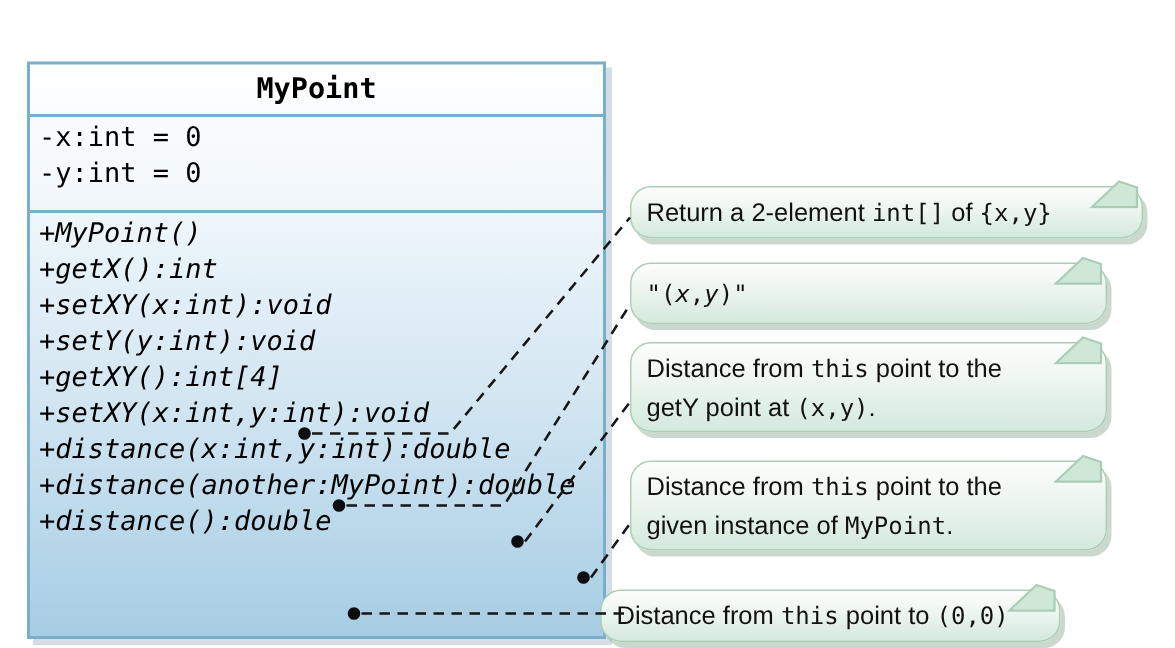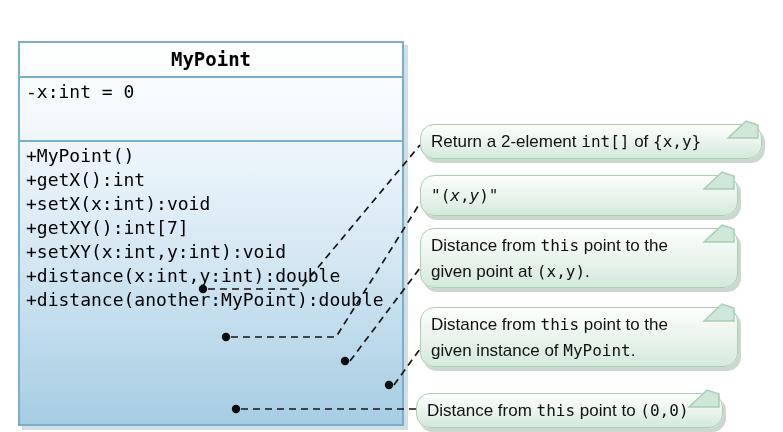--- a/index.html
+++ b/index.html
@@ -32,20 +32,21 @@
     font-family:"DejaVu Sans Mono","Liberation Mono",monospace;
     font-weight:bold;font-size:19px;color:#000;
   }
   .class-fields{
     height:64px;border-top:2px solid var(--class-border);
     padding:2px 0 0 6px;
   }
   .class-methods{
     height:293px;border-top:2px solid var(--class-border);
     padding:2px 0 0 6px;
+    font-style:italic;
   }
   .member{
     font-family:"DejaVu Sans Mono","Liberation Mono",monospace;
     font-size:18px;line-height:24px;white-space:pre;color:#000;
   }
 
   
   .note{
     position:absolute;box-sizing:border-box;
     border:1.5px solid var(--note-border);border-radius:14px;
@@ -68,58 +69,61 @@
 </style>
 </head>
 <body>
 
 <div class="stage">
 
   <div class="class-box">
     <div class="compartment class-title">MyPoint</div>
     <div class="compartment class-fields">
         <div class="member">-x:int = 0</div>
+        <div class="member">-y:int = 0</div>
       </div>
     <div class="compartment class-methods">
         <div class="member">+MyPoint()</div>
         <div class="member">+getX():int</div>
-        <div class="member">+setX(x:int):void</div>
-        <div class="member">+getXY():int[7]</div>
+        <div class="member">+setXY(x:int):void</div>
+        <div class="member">+setY(y:int):void</div>
+        <div class="member">+getXY():int[4]</div>
         <div class="member">+setXY(x:int,y:int):void</div>
         <div class="member">+distance(x:int,y:int):double</div>
         <div class="member">+distance(another:MyPoint):double</div>
+        <div class="member">+distance():double</div>
       </div>
   </div>
 
   <div id="notes-root">
       <div class="note" style="left: 420px; top: 103px; width: 342px; height: 35px;">
         <svg class="note-fold" viewBox="0 0 38 22">
           <polygon points="6,21 24,4 36,8 36,21"></polygon>
         </svg>
         <div class="note-text" style="padding: 4px 10px;"><span class="seg-p">Return a 2-element </span><span class="seg-c">int[]</span><span class="seg-p"> of </span><span class="seg-c">{x,y}</span></div>
       </div>
       <div class="note" style="left: 420px; top: 154px; width: 318px; height: 41px;">
         <svg class="note-fold" viewBox="0 0 38 22">
           <polygon points="6,21 24,4 36,8 36,21"></polygon>
         </svg>
         <div class="note-text" style="padding: 7px 10px;"><span class="seg-c">"(</span><span class="seg-ci">x</span><span class="seg-c">,</span><span class="seg-ci">y</span><span class="seg-c">)"</span></div>
       </div>
       <div class="note" style="left: 420px; top: 207px; width: 318px; height: 60px;">
         <svg class="note-fold" viewBox="0 0 38 22">
           <polygon points="6,21 24,4 36,8 36,21"></polygon>
         </svg>
-        <div class="note-text" style="padding: 4px 10px;"><span class="seg-p">Distance from </span><span class="seg-c">this</span><span class="seg-p"> point to the</span><br><span class="seg-p">given point at </span><span class="seg-c">(x,y)</span><span class="seg-p">.</span></div>
+        <div class="note-text" style="padding: 4px 10px;"><span class="seg-p">Distance from </span><span class="seg-c">this</span><span class="seg-p"> point to the</span><br><span class="seg-p">getY point at </span><span class="seg-c">(x,y)</span><span class="seg-p">.</span></div>
       </div>
       <div class="note" style="left: 420px; top: 286px; width: 318px; height: 60px;">
         <svg class="note-fold" viewBox="0 0 38 22">
           <polygon points="6,21 24,4 36,8 36,21"></polygon>
         </svg>
         <div class="note-text" style="padding: 4px 10px;"><span class="seg-p">Distance from </span><span class="seg-c">this</span><span class="seg-p"> point to the</span><br><span class="seg-p">given instance of </span><span class="seg-c">MyPoint</span><span class="seg-p">.</span></div>
       </div>
-      <div class="note" style="left: 416px; top: 372px; width: 307px; height: 35px;">
+      <div class="note" style="left: 400px; top: 372px; width: 307px; height: 35px;">
         <svg class="note-fold" viewBox="0 0 38 22">
           <polygon points="6,21 24,4 36,8 36,21"></polygon>
         </svg>
         <div class="note-text" style="padding: 4px 10px;"><span class="seg-p">Distance from </span><span class="seg-c">this</span><span class="seg-p"> point to </span><span class="seg-c">(0,0)</span></div>
       </div>
     </div>
 
   <svg class="connector-layer" viewBox="0 0 783 432" xmlns="http://www.w3.org/2000/svg">
       <polyline points="208,268 300,268 420,124" class="connector-line"></polyline>
       <circle cx="203" cy="268" r="4.2" class="connector-bullet"></circle>

